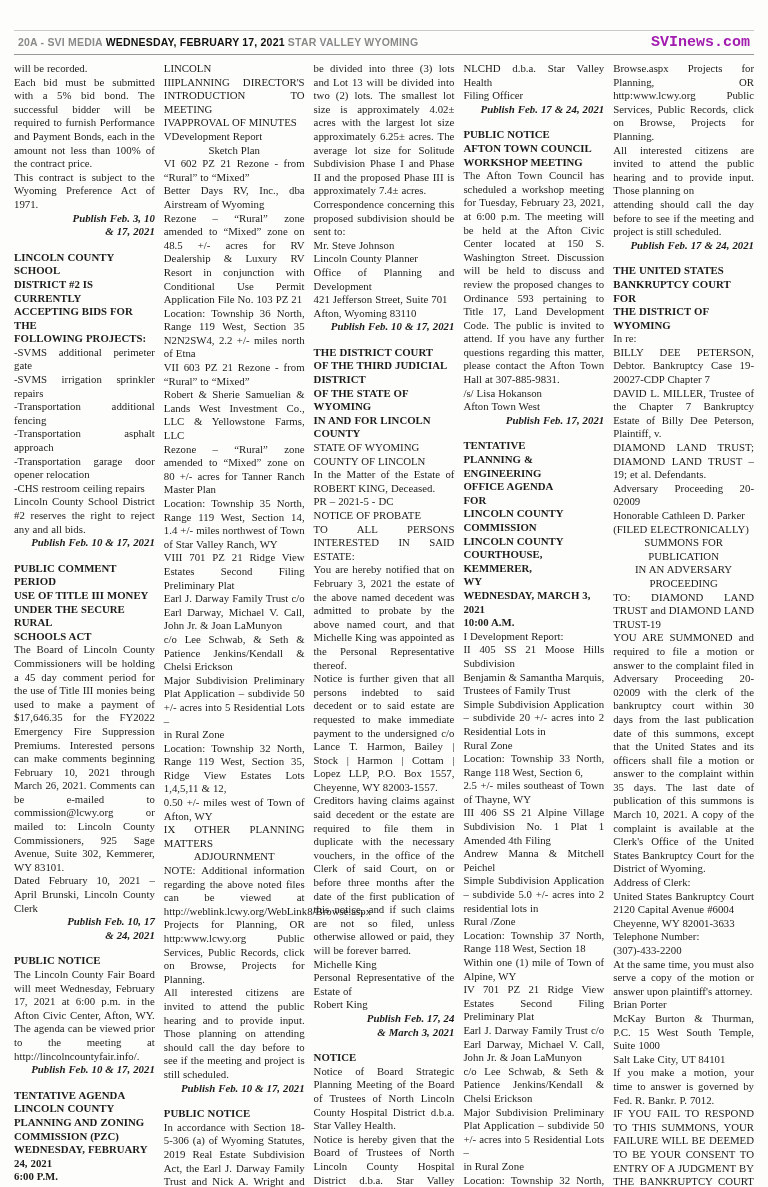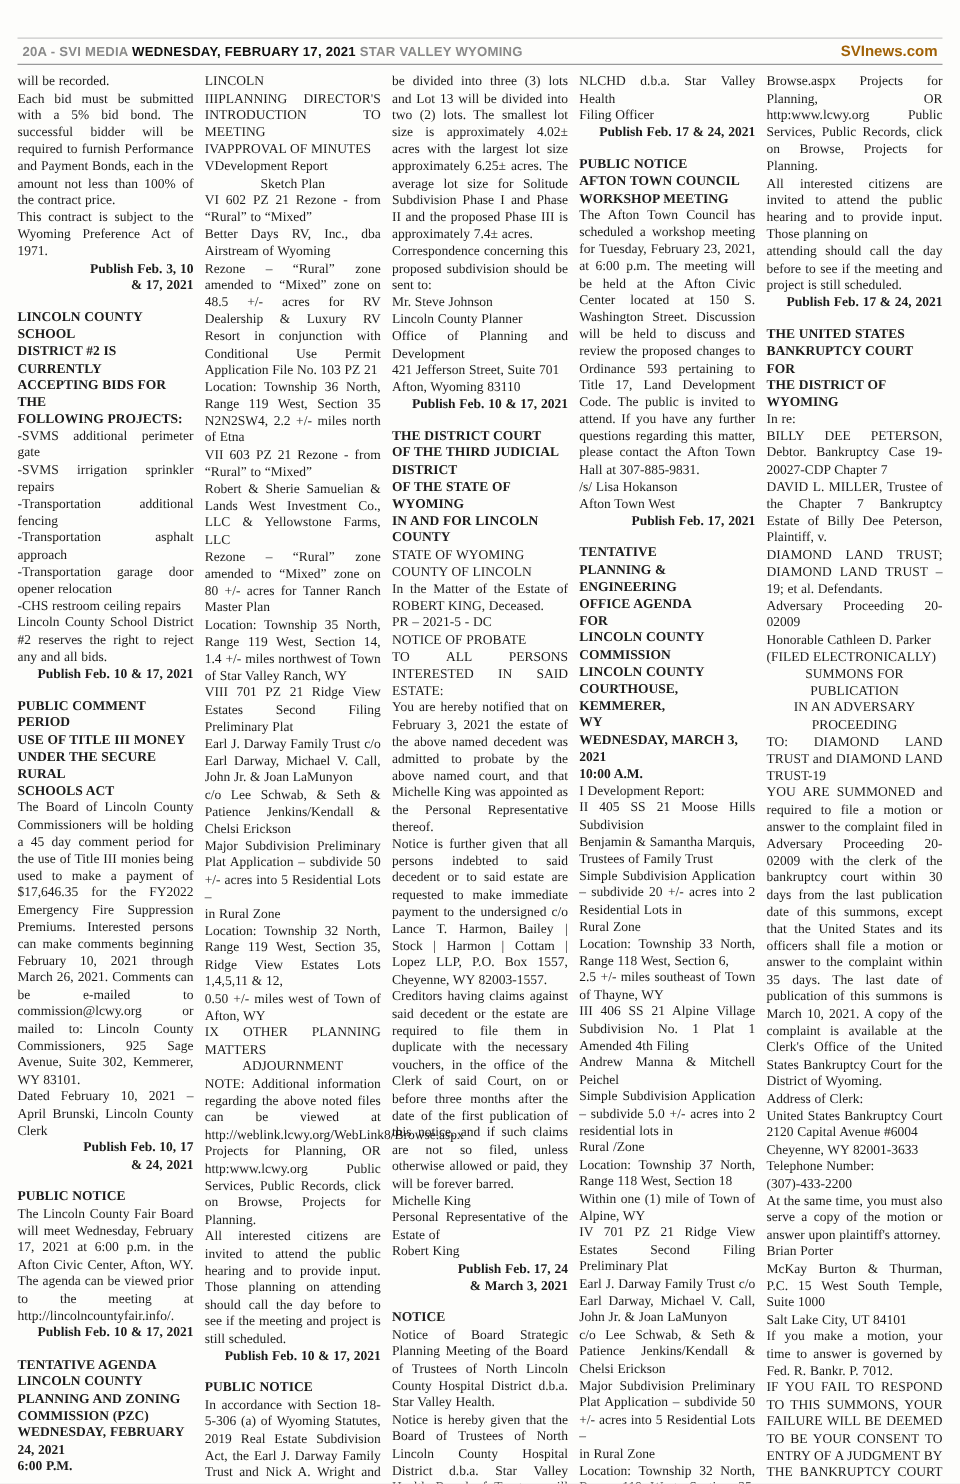--- a/index.html
+++ b/index.html
@@ -20,21 +20,21 @@
   .rule-top { border-top: 1px solid #c9c9c9; }
   .hdr-line {
     display: flex;
     justify-content: space-between;
     align-items: baseline;
     padding: 3px 4px 3px 4px;
     font-family: "Liberation Sans", sans-serif;
   }
   .hdr-left { font-size: 10.5px; letter-spacing: 0.2px; color: #8a8a8a; font-weight: bold; }
   .hdr-left .hdr-date { color: #111; }
-  .hdr-right { font-family: Liberation Sans, sans-serif; font-size: 12px; font-weight: bold; color: #a16207; }
+  .hdr-right { font-family: Liberation Mono, monospace; font-size: 15px; font-weight: bold; color: #a21caf; }
   .rule-bottom { border-top: 1px solid #9a9a9a; }
 
   .columns {
     display: flex;
     gap: 9px;
     padding: 7px 14px 0 14px;
   }
   .col {
     flex: 1 1 0;
     min-width: 0;
@@ -50,20 +50,21 @@
   .block-heading {
     font-weight: bold;
     text-align: left;
     white-space: pre-line;
     margin-top: 12px;
   }
   .block-publish {
     font-weight: bold;
     text-align: right;
     white-space: pre-line;
+    font-style: italic;
   }
   .block-center {
     text-align: center;
     white-space: pre-line;
   }
 </style>
 </head>
 <body>
 
 <div class="page">

